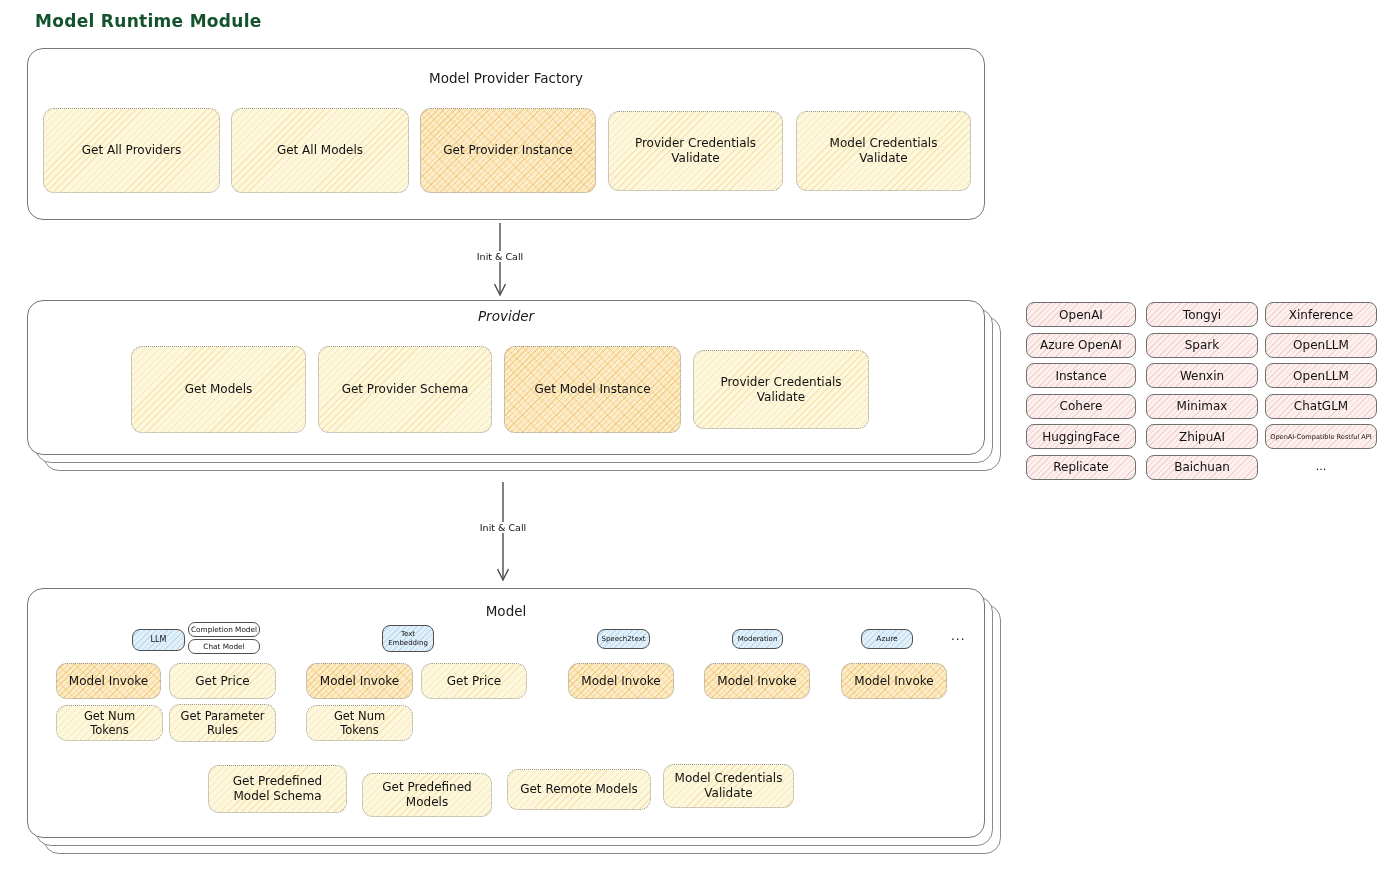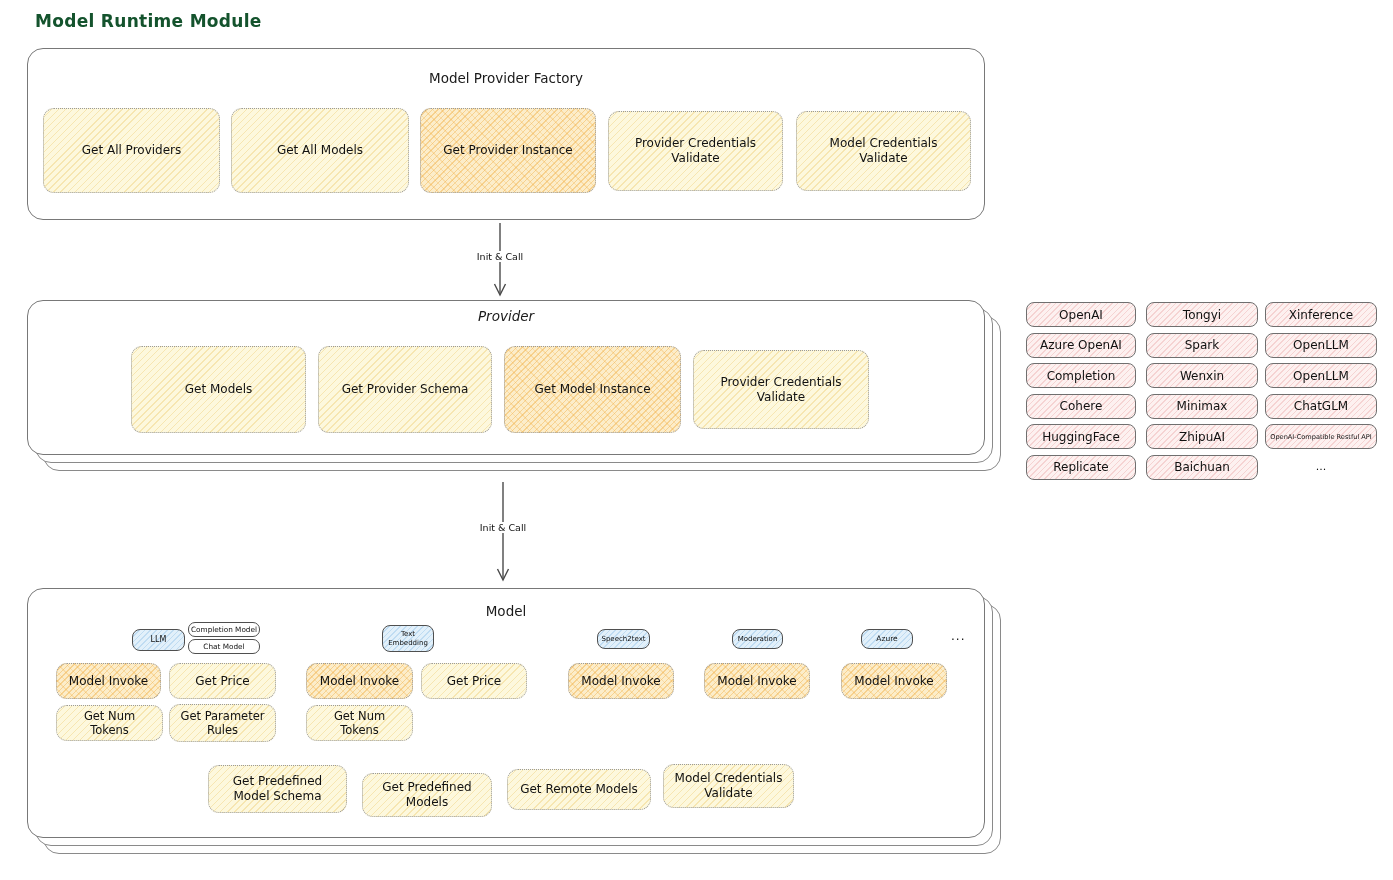--- a/index.html
+++ b/index.html
@@ -84,21 +84,21 @@
     <div class="panel-title" style="top:7px;font-style:italic;">Provider</div>
     <div class="abs fn" style="left:103px;top:45px;width:175px;height:87px;">Get Models</div>
     <div class="abs fn" style="left:290px;top:45px;width:174px;height:87px;">Get Provider Schema</div>
     <div class="abs fn hl" style="left:476px;top:45px;width:177px;height:87px;">Get Model Instance</div>
     <div class="abs fn" style="left:665px;top:49px;width:176px;height:79px;">Provider Credentials Validate</div>
   </div>
 
   <div class="abs chip-col" style="left:1026px;top:302px;width:110px;">
     <div class="chip">OpenAI</div>
     <div class="chip">Azure OpenAI</div>
-    <div class="chip">Completion</div>
+    <div class="chip">Instance</div>
     <div class="chip">Cohere</div>
     <div class="chip">HuggingFace</div>
     <div class="chip">Replicate</div>
   </div>
   <div class="abs chip-col" style="left:1146px;top:302px;width:112px;">
     <div class="chip">Tongyi</div>
     <div class="chip">Spark</div>
     <div class="chip">Wenxin</div>
     <div class="chip">Minimax</div>
     <div class="chip">ZhipuAI</div>

